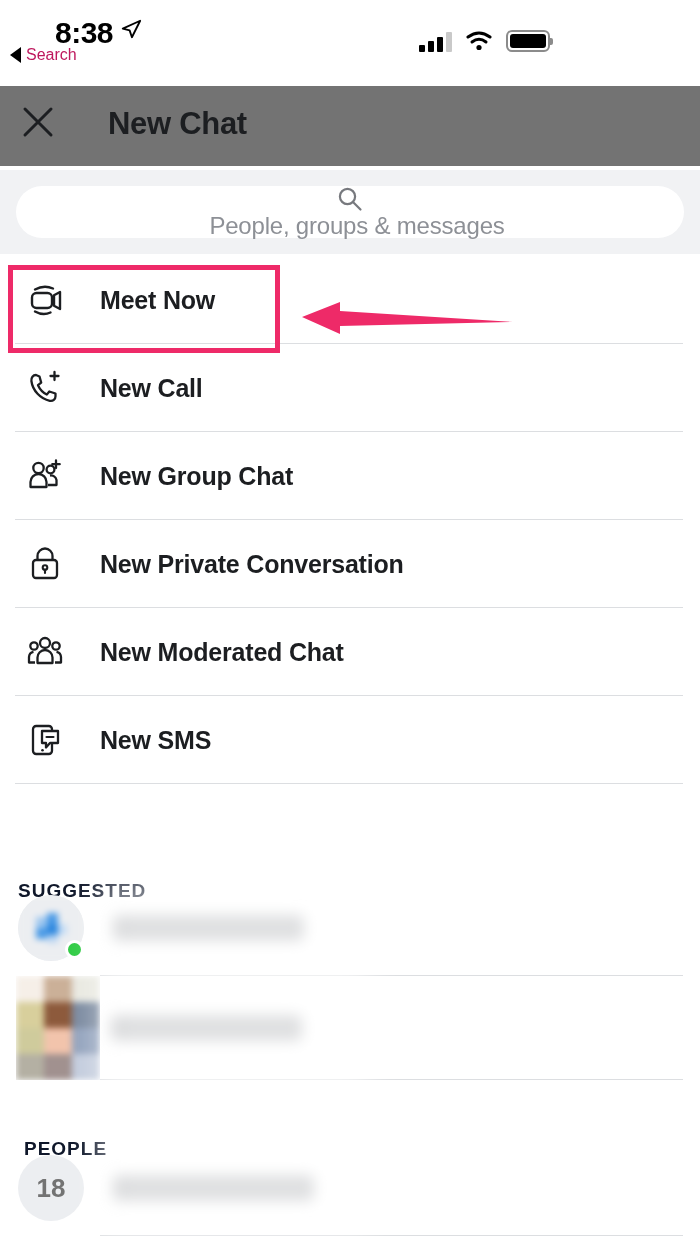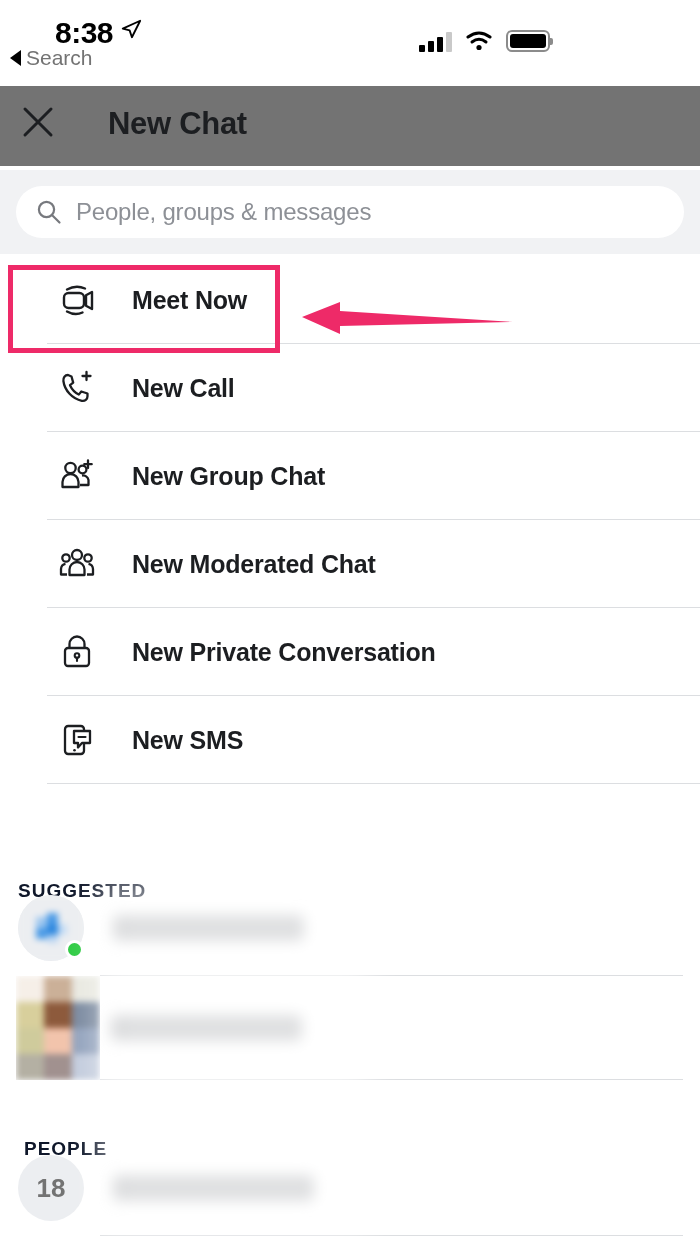--- a/index.html
+++ b/index.html
@@ -24,21 +24,21 @@
     position: absolute; left: 55px; top: 16px;
     font-size: 30px; font-weight: bold; color: #000;
     letter-spacing: -0.5px;
   }
   .sb-loc {
     position: absolute; left: 120px; top: 18px;
     width: 22px; height: 22px;
   }
   .sb-back {
     position: absolute; left: 10px; top: 46px;
-    font-size: 21px; color: #737373; font-weight: 500;
+    font-size: 16px; color: #be185d; font-weight: 500;
     display: flex; align-items: center; gap: 5px;
   }
   .sb-back .tri {
     width: 0; height: 0;
     border-top: 8px solid transparent;
     border-bottom: 8px solid transparent;
     border-right: 11px solid #000;
     display: inline-block;
   }
   .sb-right {
@@ -82,29 +82,30 @@
     position: absolute; top: 170px; left: 0;
     width: 700px; height: 84px;
     background: #f1f2f4;
     display: flex; align-items: center;
   }
   .search-field {
     margin: 0 16px; width: 668px; height: 52px;
     background: #ffffff; border-radius: 26px;
     display: flex; align-items: center; padding: 0 20px;
     cursor: text;
+    flex-direction: column;
   }
   .search-icon { width: 26px; height: 26px; flex: none; }
   .search-ph {
     margin-left: 14px; font-size: 24px; color: #8d9096;
     letter-spacing: -0.2px;
   }
 
   
-  .menu { position: absolute; top: 256px; left: 0; width: 700px; padding-left: 32px; }
+  .menu { position: absolute; top: 256px; left: 0; width: 700px; }
   .menu-row {
     position: relative; height: 88px; width: 700px;
     display: flex; align-items: center; background: #fff;
     cursor: pointer;
   }
   .menu-row .ico {
     width: 46px; height: 46px; margin-left: 22px;
     display: flex; align-items: center; justify-content: center;
     flex: none;
   }
@@ -255,42 +256,42 @@
           <path d="M33 6.5 L33 14 M29.3 10.2 L36.7 10.2" stroke="#1c1e21" stroke-width="2.3" stroke-linecap="round"></path>
         </svg>
       </span>
       <span class="lbl">New Group Chat</span>
       <span class="divider"></span>
     </div>
 
     <div class="menu-row">
       <span class="ico">
         <svg width="44" height="44" viewBox="0 0 44 44">
+          <rect x="10" y="18" width="24" height="18" rx="3" fill="none" stroke="#1c1e21" stroke-width="2.3"></rect>
+          <path d="M14.5 18 L14.5 14 A7.5 7.5 0 0 1 29.5 14 L29.5 18" fill="none" stroke="#1c1e21" stroke-width="2.3"></path>
+          <circle cx="22" cy="25.5" r="2.3" fill="none" stroke="#1c1e21" stroke-width="2.1"></circle>
+          <path d="M22 27.5 L22 31" stroke="#1c1e21" stroke-width="2.1" stroke-linecap="round"></path>
+        </svg>
+      </span>
+      <span class="lbl">New Private Conversation</span>
+      <span class="divider"></span>
+    </div>
+
+    <div class="menu-row">
+      <span class="ico">
+        <svg width="44" height="44" viewBox="0 0 44 44">
           <circle cx="22" cy="13" r="5" fill="none" stroke="#1c1e21" stroke-width="2.3"></circle>
           <path d="M14.5 33 L14.5 27.5 A7.5 7.5 0 0 1 29.5 27.5 L29.5 33 Z" fill="none" stroke="#1c1e21" stroke-width="2.3" stroke-linejoin="round"></path>
           <circle cx="11" cy="16" r="3.7" fill="none" stroke="#1c1e21" stroke-width="2.3"></circle>
           <path d="M12 32.5 L6 32.5 L6 27 A5.6 5.6 0 0 1 10.5 21.8" fill="none" stroke="#1c1e21" stroke-width="2.3" stroke-linejoin="round"></path>
           <circle cx="33" cy="16" r="3.7" fill="none" stroke="#1c1e21" stroke-width="2.3"></circle>
           <path d="M32 32.5 L38 32.5 L38 27 A5.6 5.6 0 0 0 33.5 21.8" fill="none" stroke="#1c1e21" stroke-width="2.3" stroke-linejoin="round"></path>
         </svg>
       </span>
       <span class="lbl">New Moderated Chat</span>
-      <span class="divider"></span>
-    </div>
-
-    <div class="menu-row">
-      <span class="ico">
-        <svg width="44" height="44" viewBox="0 0 44 44">
-          <rect x="10" y="18" width="24" height="18" rx="3" fill="none" stroke="#1c1e21" stroke-width="2.3"></rect>
-          <path d="M14.5 18 L14.5 14 A7.5 7.5 0 0 1 29.5 14 L29.5 18" fill="none" stroke="#1c1e21" stroke-width="2.3"></path>
-          <circle cx="22" cy="25.5" r="2.3" fill="none" stroke="#1c1e21" stroke-width="2.1"></circle>
-          <path d="M22 27.5 L22 31" stroke="#1c1e21" stroke-width="2.1" stroke-linecap="round"></path>
-        </svg>
-      </span>
-      <span class="lbl">New Private Conversation</span>
       <span class="divider"></span>
     </div>
 
     <div class="menu-row">
       <span class="ico">
         <svg width="44" height="44" viewBox="0 0 44 44">
           <rect x="10" y="8" width="19" height="28" rx="3.2" fill="none" stroke="#1c1e21" stroke-width="2.3"></rect>
           <circle cx="19.5" cy="32.2" r="1.3" fill="#1c1e21"></circle>
           <path d="M19 13 L35 13 L35 25 L27 25 L23 29.5 L23 25 L19 25 Z" fill="#fff" stroke="#1c1e21" stroke-width="2.3" stroke-linejoin="round"></path>
           <path d="M23.5 19 L30.5 19" stroke="#1c1e21" stroke-width="2.1" stroke-linecap="round"></path>

